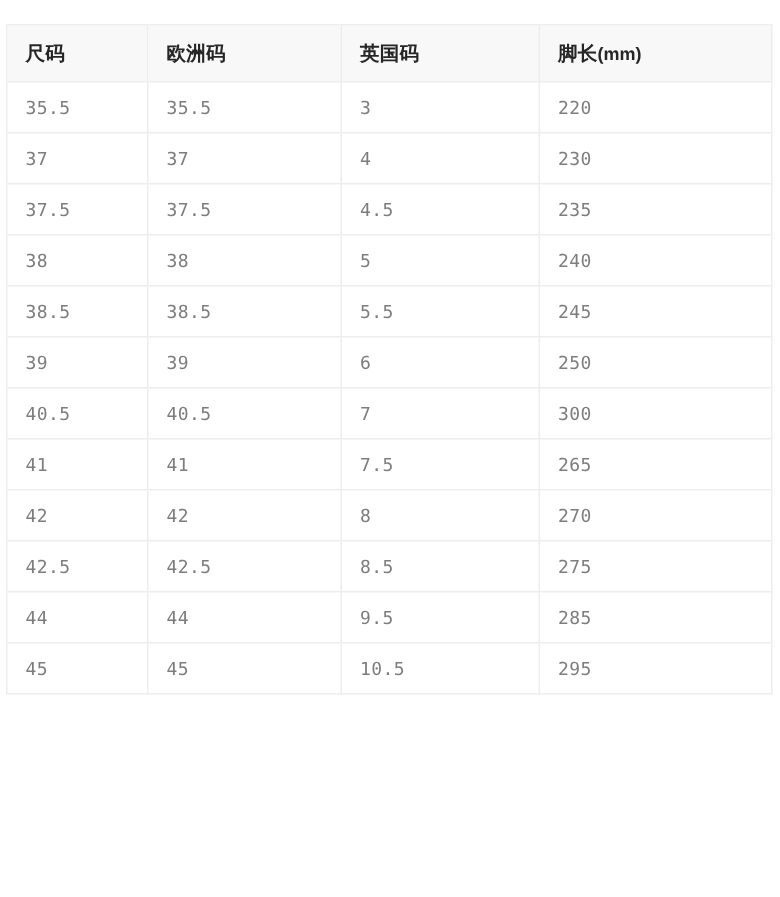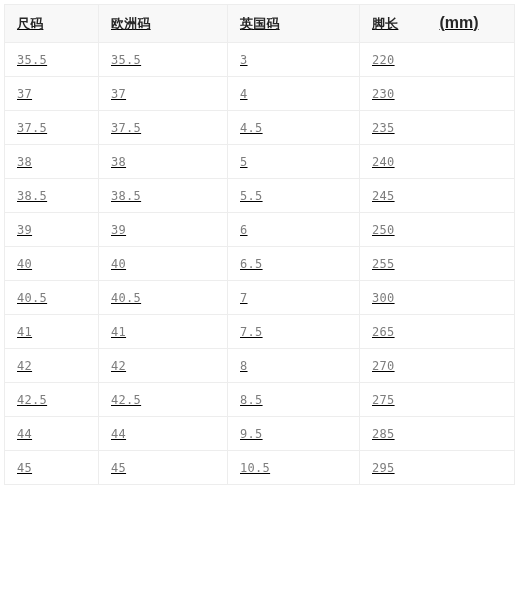--- a/index.html
+++ b/index.html
@@ -11,23 +11,22 @@
     width: 520px;
     height: 598px;
     overflow: hidden;
     font-family: "Liberation Sans", sans-serif;
     -webkit-font-smoothing: antialiased;
   }
 
   #size-table-wrap {
     position: absolute;
     left: 4px;
-    top: 4px;
+    top: 16px;
     width: 510px;
-    text-decoration: underline;
   }
 
   table.size-table {
     border-collapse: collapse;
     table-layout: fixed;
     width: 510px;
     border-top: 1px solid #ededed;
     border-left: 1px solid #ededed;
   }
 
@@ -51,24 +50,23 @@
   table.size-table thead th {
     height: 38px;
     background: #f8f8f8;
     color: #262626;
     font-size: 13px;
     font-weight: bold;
     letter-spacing: 0.2px;
   }
 
   .hdr-unit {
-    font-size: 16px;
+    font-size: 12px;
     font-weight: bold;
     letter-spacing: 0;
-    margin-left: 41px;
   }
 
   table.size-table tbody td {
     height: 34px;
     background: #ffffff;
     color: #7d7d7d;
     font-family: "DejaVu Sans Mono", "Liberation Mono", monospace;
     font-size: 12px;
     letter-spacing: 0.3px;
   }
@@ -123,26 +121,20 @@
           <td>5.5</td>
           <td>245</td>
         </tr>
         <tr>
           <td>39</td>
           <td>39</td>
           <td>6</td>
           <td>250</td>
         </tr>
         <tr>
-          <td>40</td>
-          <td>40</td>
-          <td>6.5</td>
-          <td>255</td>
-        </tr>
-        <tr>
           <td>40.5</td>
           <td>40.5</td>
           <td>7</td>
           <td>300</td>
         </tr>
         <tr>
           <td>41</td>
           <td>41</td>
           <td>7.5</td>
           <td>265</td>

